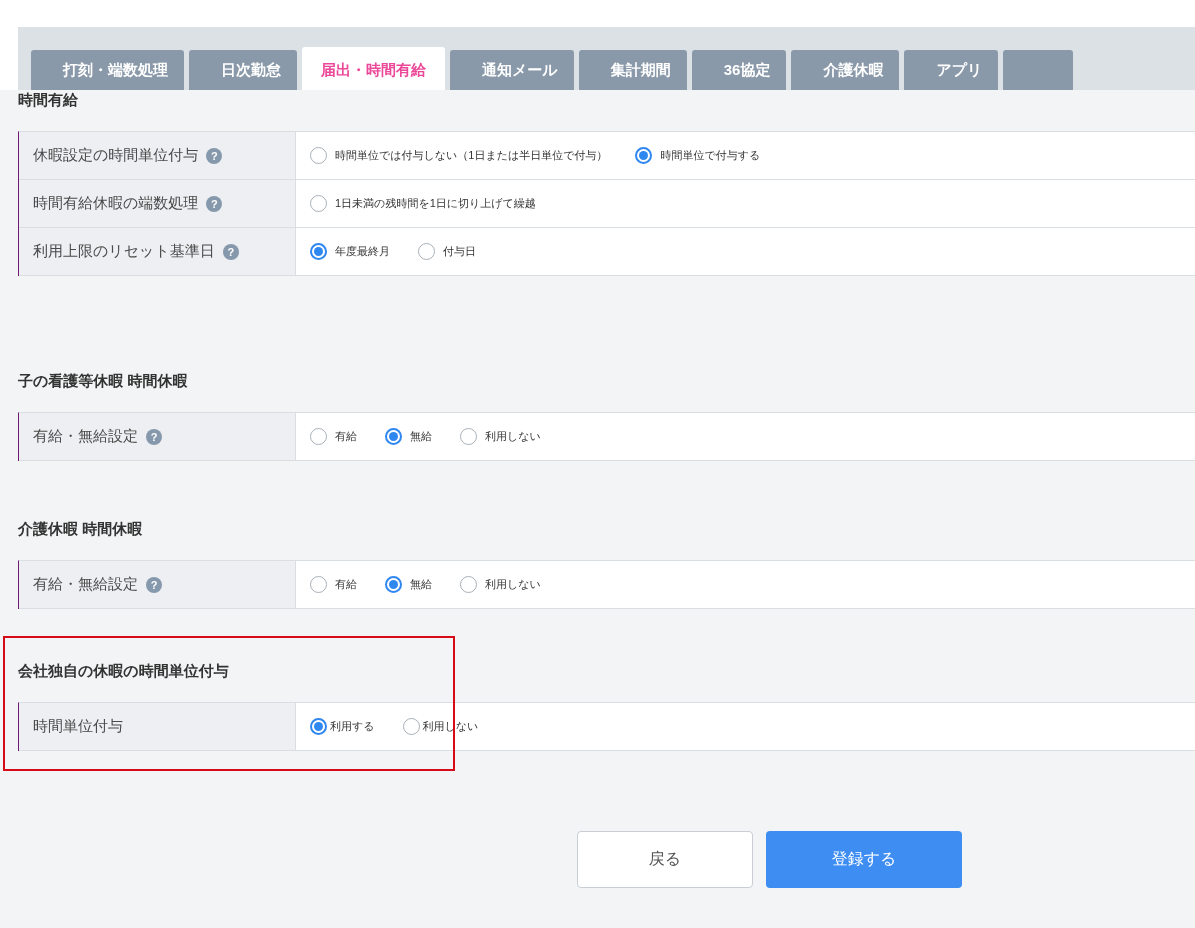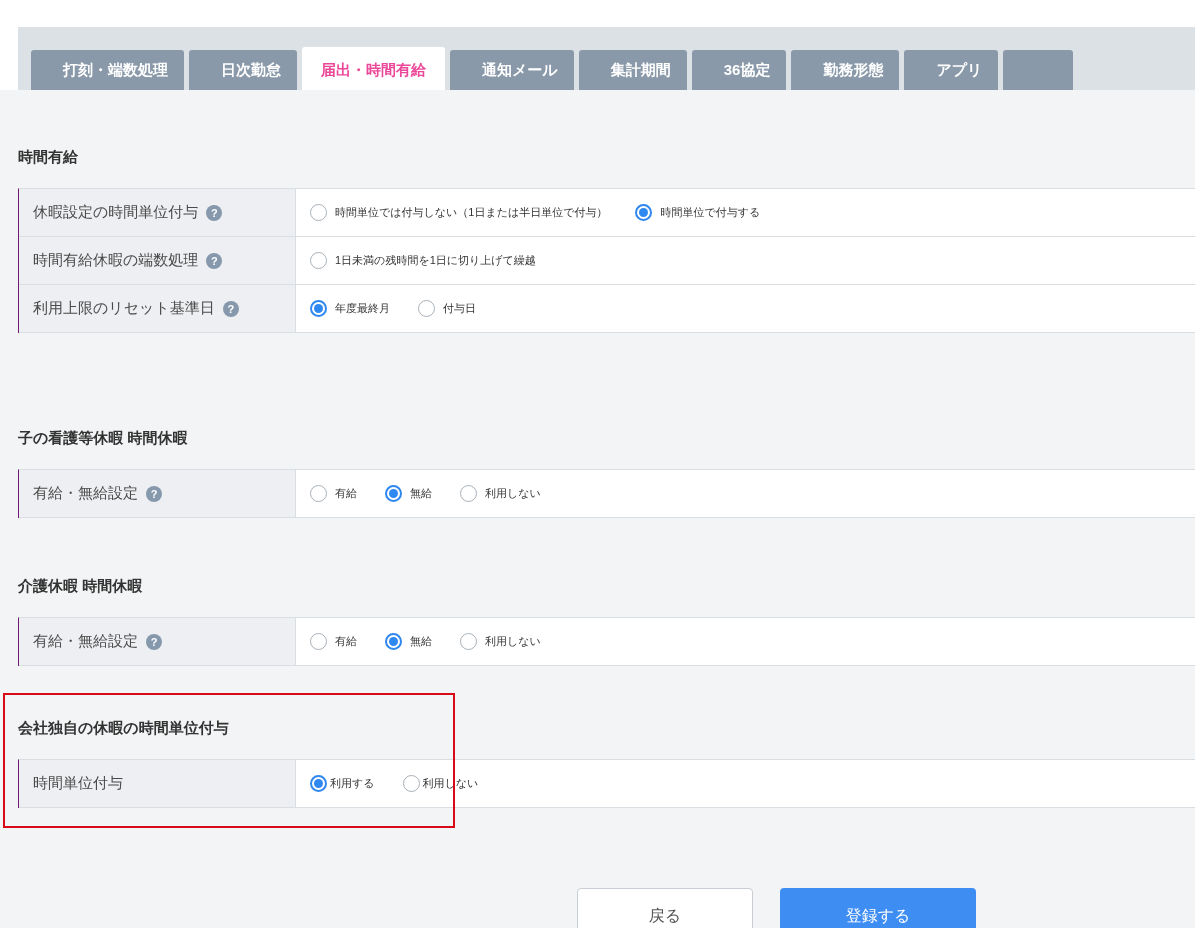--- a/index.html
+++ b/index.html
@@ -34,21 +34,21 @@
   }
   .tab.partial { min-width: 70px; height: 40px; }
   
   .content {
     background: #f2f4f5;
     height: 838px;
     padding: 0 0 0 18px;
     overflow: hidden;
   }
   .section { position: relative; }
-  .section-1 { margin-top: 57px; }
+  .section-1 { }
   .section-2 { margin-top: 95px; }
   .section-3 { margin-top: 58px; }
   .section-4 { margin-top: 52px; }
   .section-title {
     font-size: 15px; font-weight: bold; color: #333;
     line-height: 20px;
   }
   .settings-table {
     margin-top: 21px;
     border-top: 1px solid #d9dee3;
@@ -91,21 +91,21 @@
     background: #2f87f0; border-radius: 50%;
   }
   .red-box {
     position: absolute;
     left: -15px; top: -25px;
     width: 452px; height: 135px;
     border: 2px solid #d70b18;
     pointer-events: none;
   }
   
-  .footer { display: flex; gap: 27px; margin: 80px 0 0 547px; padding-left: 12px; }
+  .footer { display: flex; gap: 13px; margin: 80px 0 0 547px; padding-left: 12px; }
   .btn {
     height: 57px; border-radius: 4px;
     font-size: 16px; font-family: inherit; cursor: pointer;
     display: flex; align-items: center; justify-content: center;
   }
   .btn-back {
     width: 176px; background: #ffffff;
     border: 1px solid #c9ced4; color: #555;
   }
   .btn-submit {
@@ -120,21 +120,21 @@
 
 <div class="tab-row">
   <div class="tab-gutter"></div>
   <div class="tab-strip" id="tab-bar">
       <div class="tab"><span class="tab-label">打刻・端数処理</span></div>
       <div class="tab"><span class="tab-label">日次勤怠</span></div>
       <div class="tab active"><span class="tab-label">届出・時間有給</span></div>
       <div class="tab"><span class="tab-label">通知メール</span></div>
       <div class="tab"><span class="tab-label">集計期間</span></div>
       <div class="tab"><span class="tab-label">36協定</span></div>
-      <div class="tab"><span class="tab-label">勤務形態</span></div>
+      <div class="tab"><span class="tab-label">介護休暇</span></div>
       <div class="tab"><span class="tab-label">アプリ</span></div>
       <div class="tab partial"><span class="tab-label"></span></div>
     </div>
 </div>
 
 <div class="content">
   <div id="sections">
       <section class="section section-1">
         <h3 class="section-title">時間有給</h3>
         <div class="settings-table">

